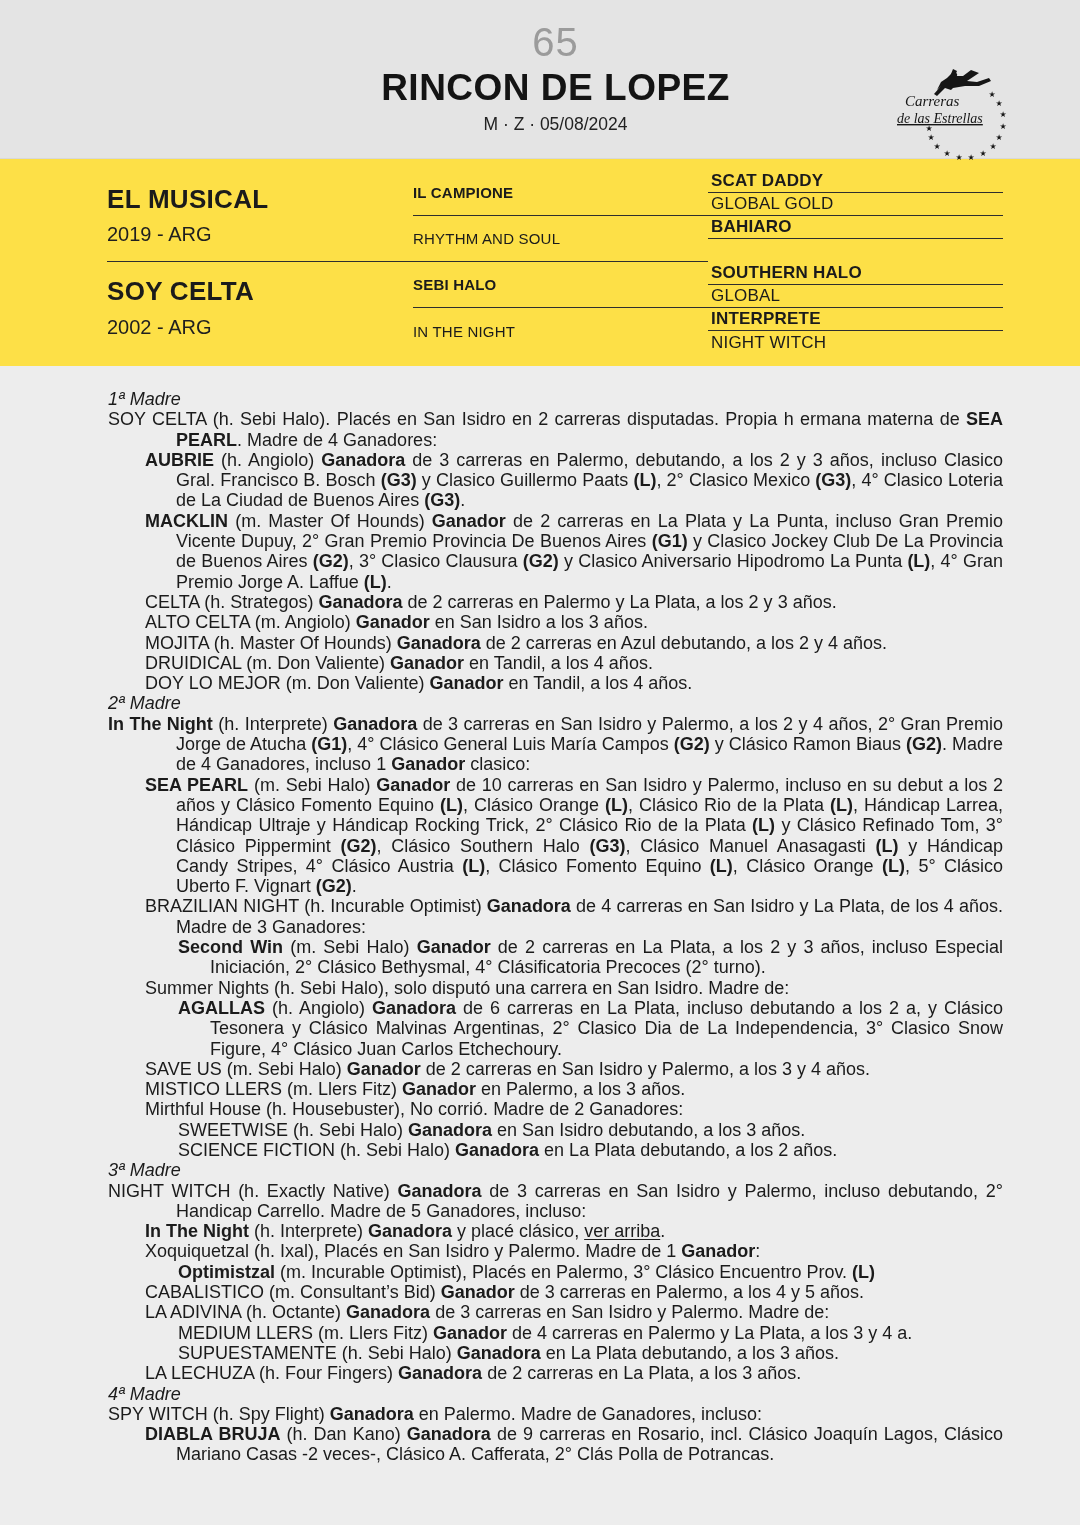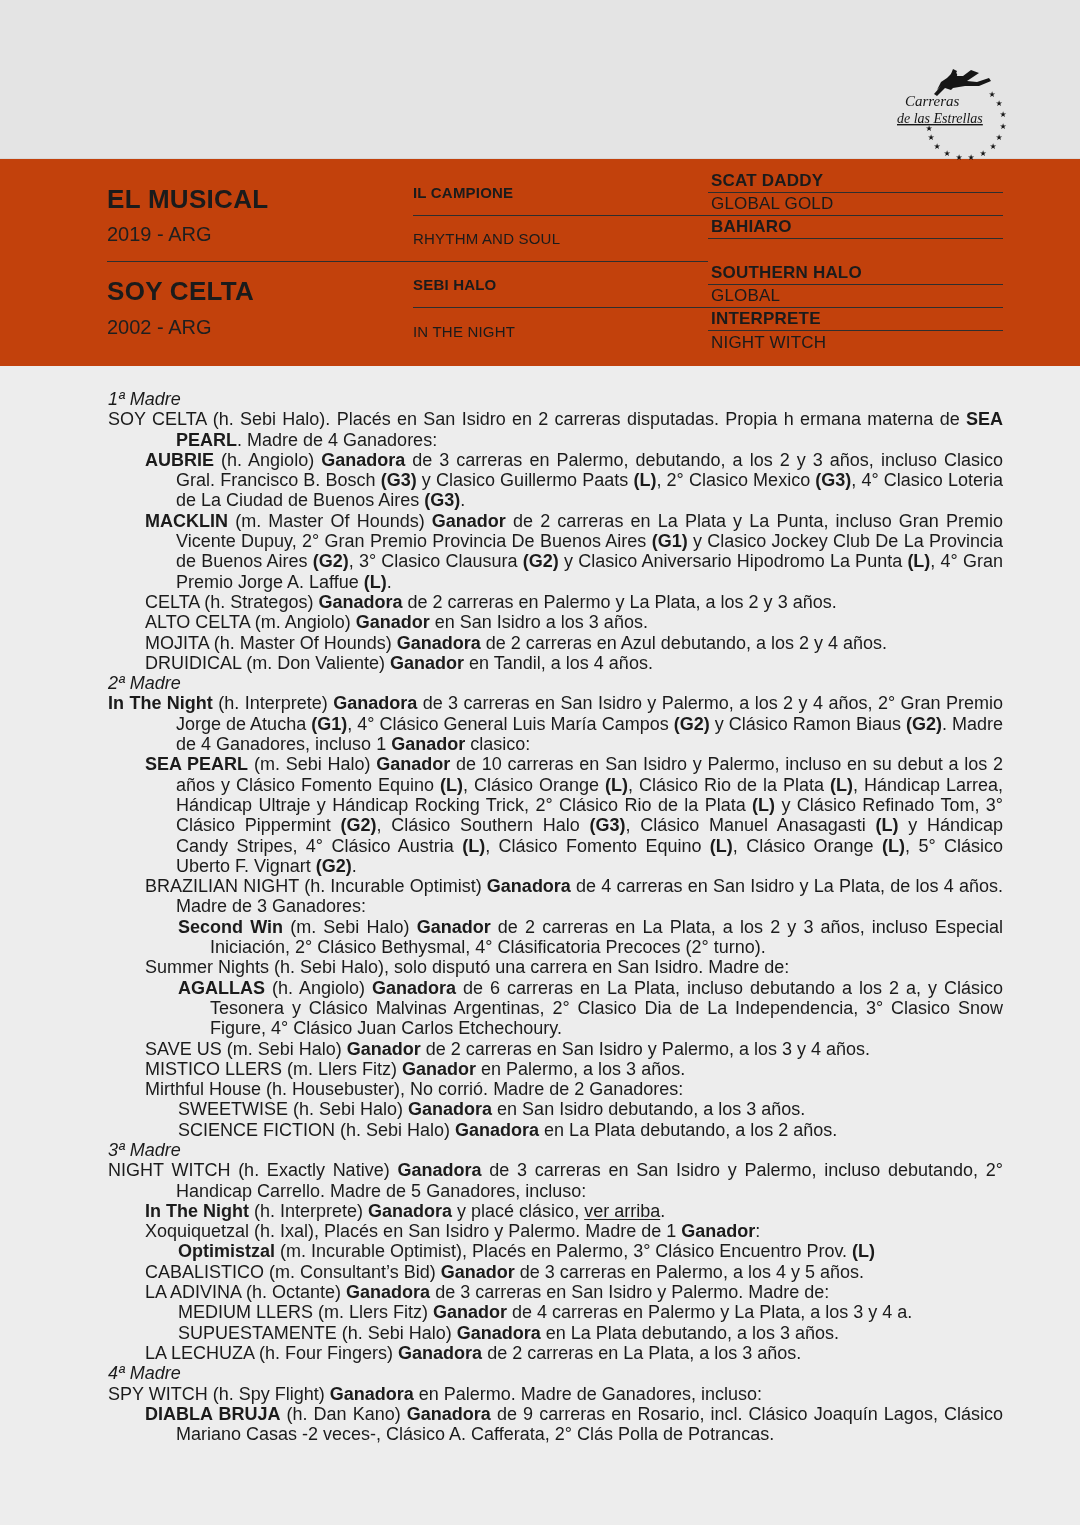--- a/index.html
+++ b/index.html
@@ -50,21 +50,21 @@
   
   .logo {
     position: absolute;
     top: 68px;
     left: 893px;
     width: 120px;
     height: 100px;
   }
   
   .band-table {
-    background: #c2410c;
+    background: #fde047;
     height: 207px;
     padding-top: 11px;
     box-sizing: border-box;
   }
   .ped-grid {
     margin-left: 107px;
     width: 896px;
     display: grid;
     grid-template-columns: 306px 295px 295px;
     grid-auto-rows: 23px;
@@ -105,20 +105,25 @@
   .lvl2 { padding-left: 102px; text-indent: -32px; }
   .entry b { font-weight: 700; }
   .entry u { text-decoration: underline; text-underline-offset: 2px; }
 </style>
 </head>
 <body>
 
 <div class="page">
 
   <div class="band-header">
+    <div class="header-col">
+      <div class="page-number">65</div>
+      <div class="page-title">RINCON DE LOPEZ</div>
+      <div class="page-subtitle">M · Z · 05/08/2024</div>
+    </div>
 
     <svg class="logo" viewBox="0 0 120 100">
 
       <g>
         <path d="M44,22 L48,14 L54,10 L58,6 L60,1 L64,3 L62,8 L70,8 L78,2 L86,5 L80,9
                  L74,13 L84,14 L96,10 L98,13 L86,18 L72,18 L60,20 L58,22 L52,20
                  L44,28 L41,26 L48,18 Z" fill="#161616"></path>
         <path d="M58,6 C60,4 63,4 64,6 C65,8 62,10 60,10 C58,10 57,8 58,6 Z" fill="#161616"></path>
       </g>
 
@@ -174,20 +179,21 @@
 
   <div class="body-text">
       <div class="madre-heading">1ª Madre</div>
       <p class="entry lvl0"><span>SOY CELTA (h. Sebi Halo). Placés en San Isidro en 2 carreras disputadas. Propia h ermana materna de </span><b>SEA PEARL</b><span>. Madre de 4 Ganadores:</span></p>
       <p class="entry lvl1"><b>AUBRIE</b><span> (h. Angiolo) </span><b>Ganadora</b><span> de 3 carreras en Palermo, debutando, a los 2 y 3 años, incluso Clasico Gral. Francisco B. Bosch </span><b>(G3)</b><span> y Clasico Guillermo Paats </span><b>(L)</b><span>, 2° Clasico Mexico </span><b>(G3)</b><span>, 4° Clasico Loteria de La Ciudad de Buenos Aires </span><b>(G3)</b><span>.</span></p>
       <p class="entry lvl1"><b>MACKLIN</b><span> (m. Master Of Hounds) </span><b>Ganador</b><span> de 2 carreras en La Plata y La Punta, incluso Gran Premio Vicente Dupuy, 2° Gran Premio Provincia De Buenos Aires </span><b>(G1)</b><span> y Clasico Jockey Club De La Provincia de Buenos Aires </span><b>(G2)</b><span>, 3° Clasico Clausura </span><b>(G2)</b><span> y Clasico Aniversario Hipodromo La Punta </span><b>(L)</b><span>, 4° Gran Premio Jorge A. Laffue </span><b>(L)</b><span>.</span></p>
       <p class="entry lvl1"><span>CELTA (h. Strategos) </span><b>Ganadora</b><span> de 2 carreras en Palermo y La Plata, a los 2 y 3 años.</span></p>
       <p class="entry lvl1"><span>ALTO CELTA (m. Angiolo) </span><b>Ganador</b><span> en San Isidro a los 3 años.</span></p>
       <p class="entry lvl1"><span>MOJITA (h. Master Of Hounds) </span><b>Ganadora</b><span> de 2 carreras en Azul debutando, a los 2 y 4 años.</span></p>
       <p class="entry lvl1"><span>DRUIDICAL (m. Don Valiente) </span><b>Ganador</b><span> en Tandil, a los 4 años.</span></p>
+      <p class="entry lvl1"><span>DOY LO MEJOR (m. Don Valiente) </span><b>Ganador</b><span> en Tandil, a los 4 años.</span></p>
       <div class="madre-heading">2ª Madre</div>
       <p class="entry lvl0"><b>In The Night</b><span> (h. Interprete) </span><b>Ganadora</b><span> de 3 carreras en San Isidro y Palermo, a los 2 y 4 años, 2° Gran Premio Jorge de Atucha </span><b>(G1)</b><span>, 4° Clásico General Luis María Campos </span><b>(G2)</b><span> y Clásico Ramon Biaus </span><b>(G2)</b><span>. Madre de 4 Ganadores, incluso 1 </span><b>Ganador</b><span> clasico:</span></p>
       <p class="entry lvl1"><b>SEA PEARL</b><span> (m. Sebi Halo) </span><b>Ganador</b><span> de 10 carreras en San Isidro y Palermo, incluso en su debut a los 2 años y Clásico Fomento Equino </span><b>(L)</b><span>, Clásico Orange </span><b>(L)</b><span>, Clásico Rio de la Plata </span><b>(L)</b><span>,  Hándicap Larrea, Hándicap Ultraje y Hándicap Rocking Trick, 2° Clásico Rio de la Plata </span><b>(L)</b><span> y Clásico Refinado Tom, 3° Clásico Pippermint </span><b>(G2)</b><span>, Clásico Southern Halo </span><b>(G3)</b><span>, Clásico Manuel Anasagasti </span><b>(L)</b><span> y Hándicap Candy Stripes, 4° Clásico Austria </span><b>(L)</b><span>, Clásico Fomento Equino </span><b>(L)</b><span>, Clásico Orange </span><b>(L)</b><span>, 5° Clásico Uberto F. Vignart </span><b>(G2)</b><span>.</span></p>
       <p class="entry lvl1"><span>BRAZILIAN NIGHT (h. Incurable Optimist) </span><b>Ganadora</b><span> de 4 carreras en San Isidro y La Plata, de los 4 años. Madre de 3 Ganadores:</span></p>
       <p class="entry lvl2"><b>Second Win</b><span> (m. Sebi Halo) </span><b>Ganador</b><span> de 2 carreras en La Plata, a los 2 y 3 años, incluso Especial Iniciación, 2° Clásico Bethysmal, 4° Clásificatoria Precoces (2° turno).</span></p>
       <p class="entry lvl1"><span>Summer Nights (h. Sebi Halo), solo disputó una carrera en San Isidro. Madre de:</span></p>
       <p class="entry lvl2"><b>AGALLAS</b><span> (h. Angiolo) </span><b>Ganadora</b><span> de 6 carreras en La Plata, incluso debutando a los 2 a, y Clásico Tesonera y Clásico Malvinas Argentinas, 2° Clasico Dia de La Independencia, 3° Clasico Snow Figure, 4° Clásico Juan Carlos Etchechoury.</span></p>
       <p class="entry lvl1"><span>SAVE US (m. Sebi Halo) </span><b>Ganador</b><span> de 2 carreras en San Isidro y Palermo, a los 3 y 4 años.</span></p>
       <p class="entry lvl1"><span>MISTICO LLERS (m. Llers Fitz) </span><b>Ganador</b><span> en Palermo, a los 3 años.</span></p>
       <p class="entry lvl1"><span>Mirthful House (h. Housebuster), No corrió. Madre de 2 Ganadores:</span></p>

